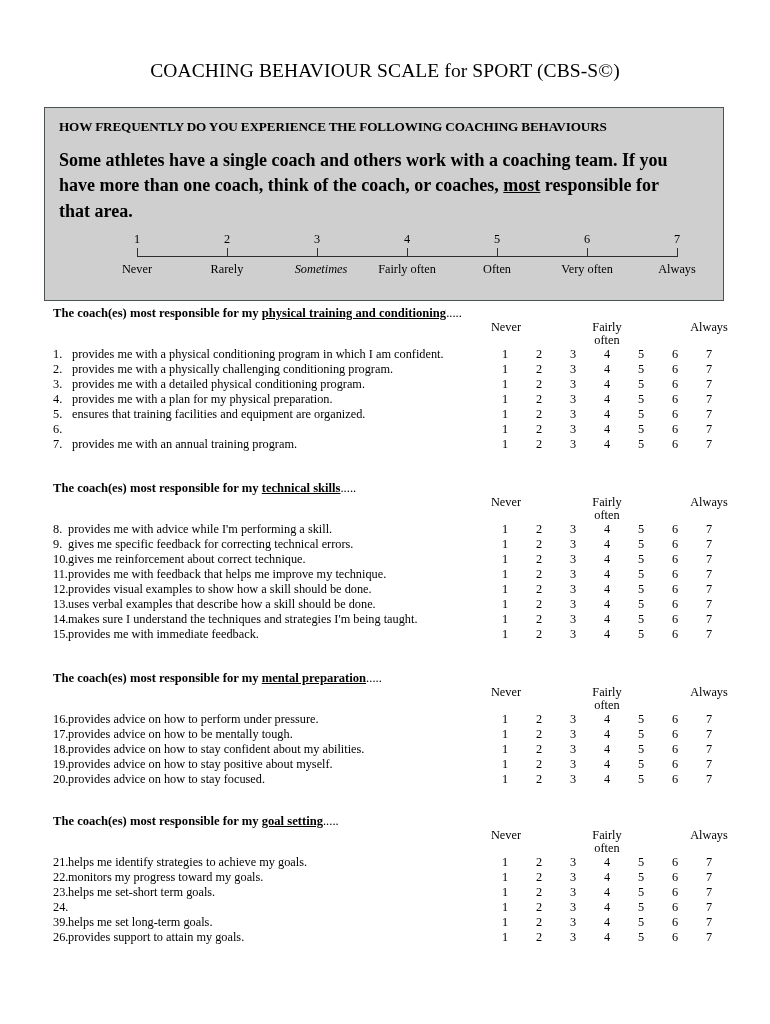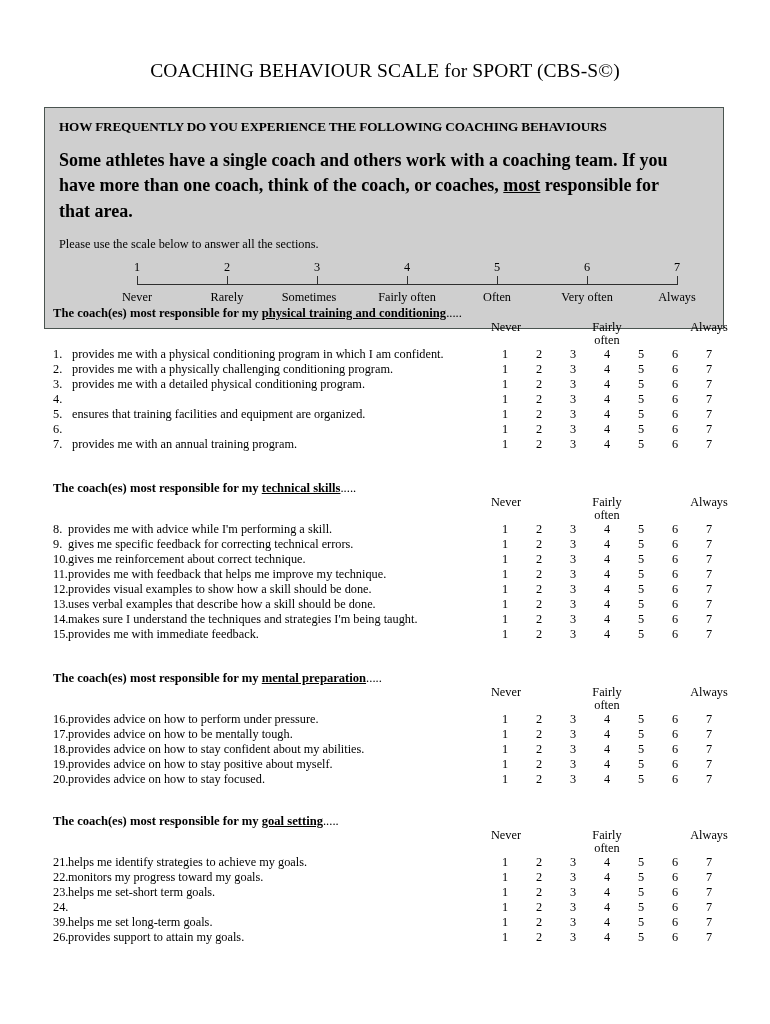--- a/index.html
+++ b/index.html
@@ -134,33 +134,32 @@
 <h1 class="doc-title">COACHING BEHAVIOUR SCALE for SPORT (CBS-S©)</h1>
 
 <div class="instr-box">
 
   <div class="instr-heading">HOW FREQUENTLY DO YOU EXPERIENCE THE FOLLOWING COACHING BEHAVIOURS</div>
 
   <div class="instr-para">
     <span>Some athletes have a single coach and others work with a coaching team.  If you have more than one coach, think of the coach, or coaches, </span><u>most</u><span> responsible for that area.</span>
   </div>
 
-  <div class="instr-note">Please use the scale below to answer all the sections.</div>
 
   <div class="scale" id="scale-ruler">
       <div class="scale-line" style="left: 78px; width: 540px;"></div>
       <div class="scale-num" style="left: 78px;">1</div>
       <div class="scale-tick" style="left: 78px;"></div>
       <div class="scale-lab" style="left: 78px;">Never</div>
       <div class="scale-num" style="left: 168px;">2</div>
       <div class="scale-tick" style="left: 168px;"></div>
       <div class="scale-lab" style="left: 168px;">Rarely</div>
       <div class="scale-num" style="left: 258px;">3</div>
       <div class="scale-tick" style="left: 258px;"></div>
-      <div class="scale-lab" style="left: 250px;">Sometimes</div>
+      <div class="scale-lab" style="left: 262px; font-style: italic;">Sometimes</div>
       <div class="scale-num" style="left: 348px;">4</div>
       <div class="scale-tick" style="left: 348px;"></div>
       <div class="scale-lab" style="left: 348px;">Fairly often</div>
       <div class="scale-num" style="left: 438px;">5</div>
       <div class="scale-tick" style="left: 438px;"></div>
       <div class="scale-lab" style="left: 438px;">Often</div>
       <div class="scale-num" style="left: 528px;">6</div>
       <div class="scale-tick" style="left: 528px;"></div>
       <div class="scale-lab" style="left: 528px;">Very often</div>
       <div class="scale-num" style="left: 618px;">7</div>
@@ -207,20 +206,21 @@
           <span class="opt" style="left: 505px;">1</span>
           <span class="opt" style="left: 539px;">2</span>
           <span class="opt" style="left: 573px;">3</span>
           <span class="opt" style="left: 607px;">4</span>
           <span class="opt" style="left: 641px;">5</span>
           <span class="opt" style="left: 675px;">6</span>
           <span class="opt" style="left: 709px;">7</span>
         </div>
         <div class="item-row">
           <span class="item-num">4.</span>
+          <span class="item-text indent-wide">provides me with a plan for my physical preparation.</span>
           <span class="opt" style="left: 505px;">1</span>
           <span class="opt" style="left: 539px;">2</span>
           <span class="opt" style="left: 573px;">3</span>
           <span class="opt" style="left: 607px;">4</span>
           <span class="opt" style="left: 641px;">5</span>
           <span class="opt" style="left: 675px;">6</span>
           <span class="opt" style="left: 709px;">7</span>
         </div>
         <div class="item-row">
           <span class="item-num">5.</span>

